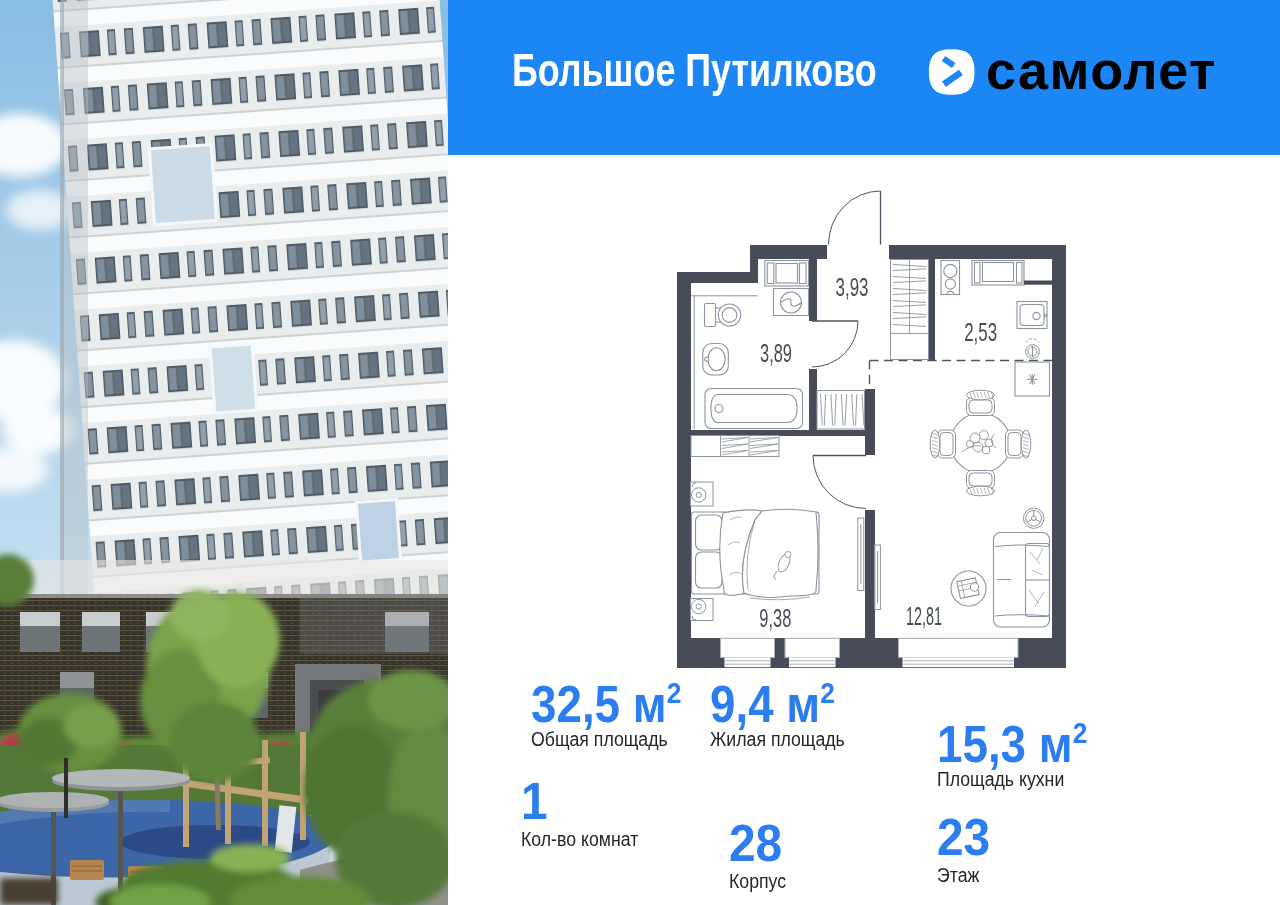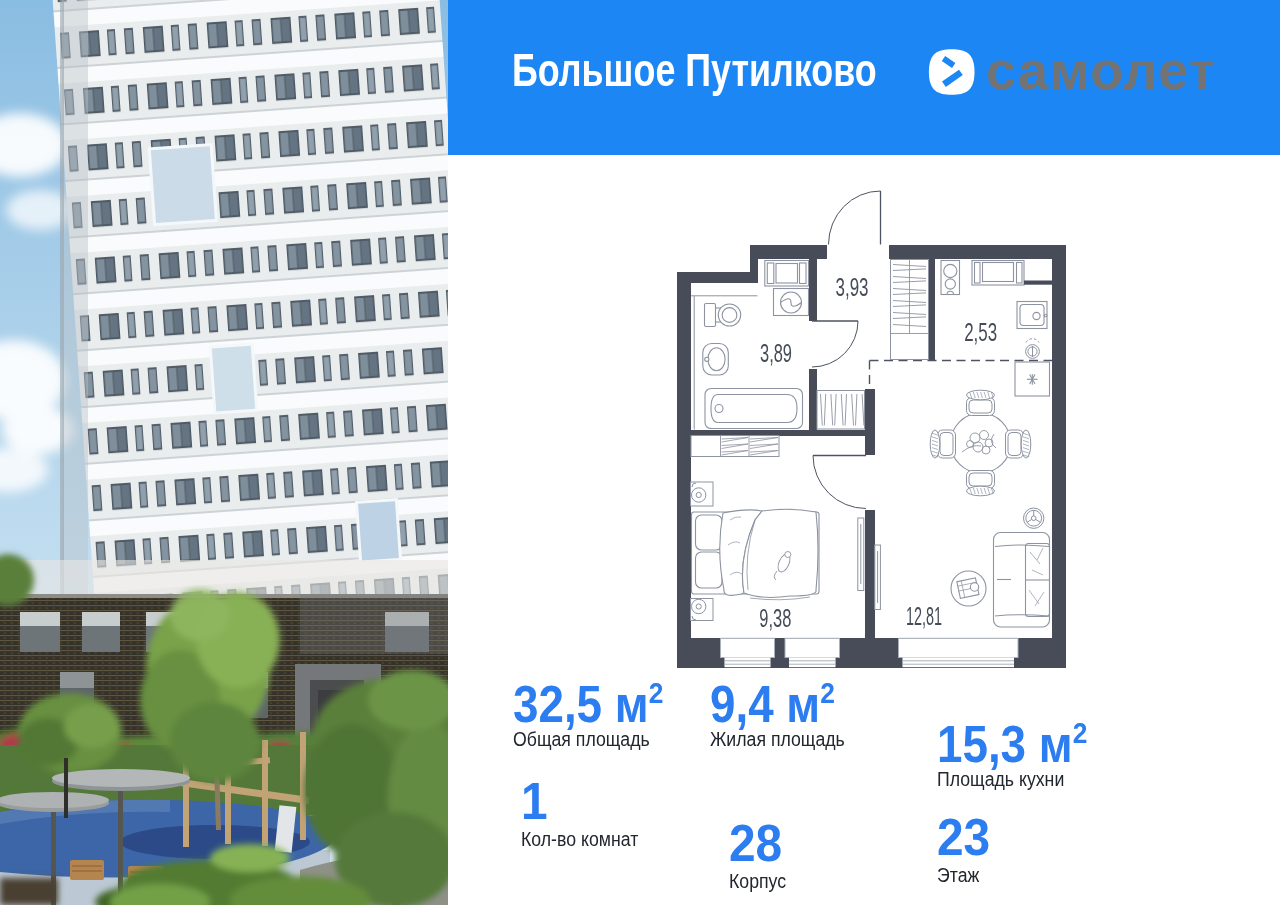--- a/index.html
+++ b/index.html
@@ -165,21 +165,21 @@
 <div style="position:absolute;left:512px;top:42px;color:#ffffff;font-size:47px;font-weight:bold;line-height:56px;transform:scaleX(.763);transform-origin:0 0">Большое Путилково</div>
 
 <svg style="position:absolute;left:925px;top:45px" width="55" height="55" viewBox="0 0 55 55">
 <path d="M26.7,4.3 C13,4.3 3.9,8 3.9,27 C3.9,46 13,49.8 26.7,49.8 C40.4,49.8 49.5,46 49.5,27 C49.5,8 40.4,4.3 26.7,4.3 Z" fill="#ffffff"></path>
 <g fill="#1c87f4">
 <polygon points="20.2,11.0 30.4,18.1 27.0,23.1 16.8,16.0"></polygon>
 <polygon points="17.0,36.6 34.0,24.7 37.8,30.1 20.8,42.0"></polygon>
 </g>
 </svg>
 
-<div style="position:absolute;left:986px;top:39px;color:#737373;font-size:54px;font-weight:bold;line-height:62px;letter-spacing:1.4px">самолет</div>
+<div style="position:absolute;left:986px;top:39px;color:#000000;font-size:54px;font-weight:bold;line-height:62px;letter-spacing:1.4px">самолет</div>
 <svg width="620" height="530" viewBox="650 175 620 530" style="position:absolute;left:650px;top:175px">
     <g fill="#474c58" shape-rendering="crispEdges">
       <rect x="750" y="245" width="76.5" height="14"></rect>
       <rect x="750" y="258" width="7.5" height="14.5"></rect>
       <rect x="677" y="272" width="80.5" height="11"></rect>
       <rect x="889" y="245" width="177" height="14"></rect>
       <rect x="1052" y="245" width="14" height="422.5"></rect>
       <rect x="677" y="638" width="389" height="29.5"></rect>
       <rect x="677" y="272" width="14" height="395.5"></rect>
       <rect x="808.5" y="259" width="8.5" height="61.5"></rect>
@@ -451,21 +451,21 @@
       <rect x="874.8" y="545" width="5.6" height="64.5"></rect>
       <line x1="877.6" y1="551" x2="877.6" y2="603"></line>
     </g>
     <text x="852" y="296" font-family="Liberation Sans" font-size="25" fill="#454b57" text-anchor="middle" textLength="33" lengthAdjust="spacingAndGlyphs">3,93</text>
     <text x="776" y="361.5" font-family="Liberation Sans" font-size="25" fill="#454b57" text-anchor="middle" textLength="32" lengthAdjust="spacingAndGlyphs">3,89</text>
     <text x="980.7" y="340.7" font-family="Liberation Sans" font-size="25" fill="#454b57" text-anchor="middle" textLength="33" lengthAdjust="spacingAndGlyphs">2,53</text>
     <text x="775.3" y="626.5" font-family="Liberation Sans" font-size="25" fill="#454b57" text-anchor="middle" textLength="32" lengthAdjust="spacingAndGlyphs">9,38</text>
     <text x="924" y="625" font-family="Liberation Sans" font-size="25" fill="#454b57" text-anchor="middle" textLength="36" lengthAdjust="spacingAndGlyphs">12,81</text>
   </svg>
 
-<div style="position:absolute;left:513px;top:680px">
+<div style="position:absolute;left:531px;top:680px">
     <div style="font-size:52px;font-weight:bold;color:#2c7df0;line-height:49px;height:49px;transform:scaleX(0.88);transform-origin:0 0;white-space:nowrap">32,5&nbsp;м<span style="font-size:30px;line-height:0;position:relative;top:-19px">2</span></div>
     <div style="font-size:20px;color:#22262e;line-height:20px;margin-top:0px;transform:scaleX(.885);transform-origin:0 0;white-space:nowrap">Общая площадь</div>
   </div>
 
 <div style="position:absolute;left:710px;top:680px">
     <div style="font-size:52px;font-weight:bold;color:#2c7df0;line-height:49px;height:49px;transform:scaleX(0.88);transform-origin:0 0;white-space:nowrap">9,4&nbsp;м<span style="font-size:30px;line-height:0;position:relative;top:-19px">2</span></div>
     <div style="font-size:20px;color:#22262e;line-height:20px;margin-top:0px;transform:scaleX(.885);transform-origin:0 0;white-space:nowrap">Жилая площадь</div>
   </div>
 
 <div style="position:absolute;left:937px;top:720px">

